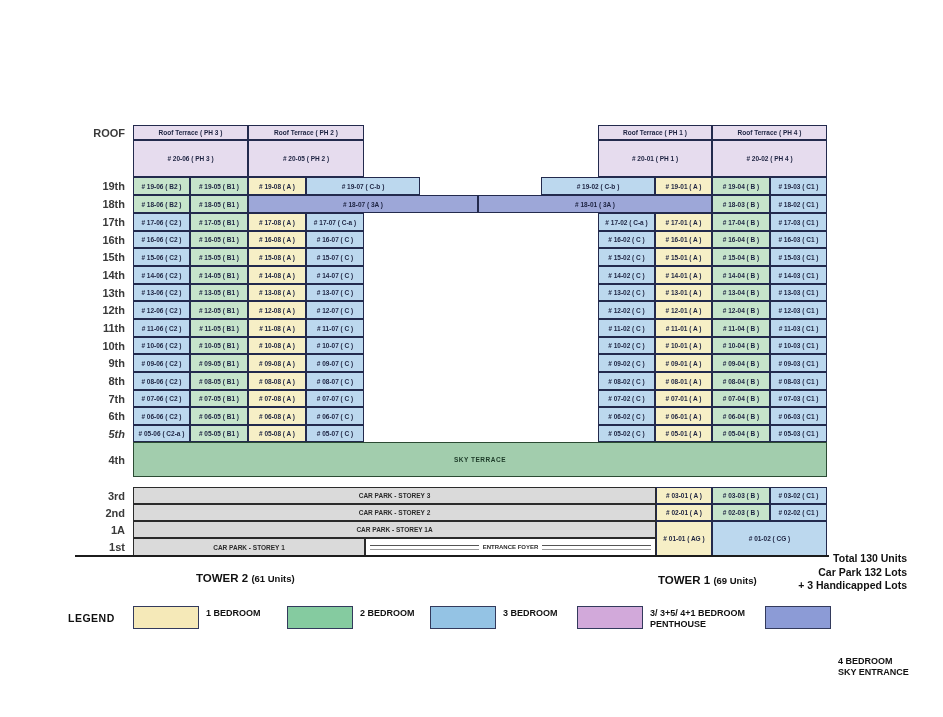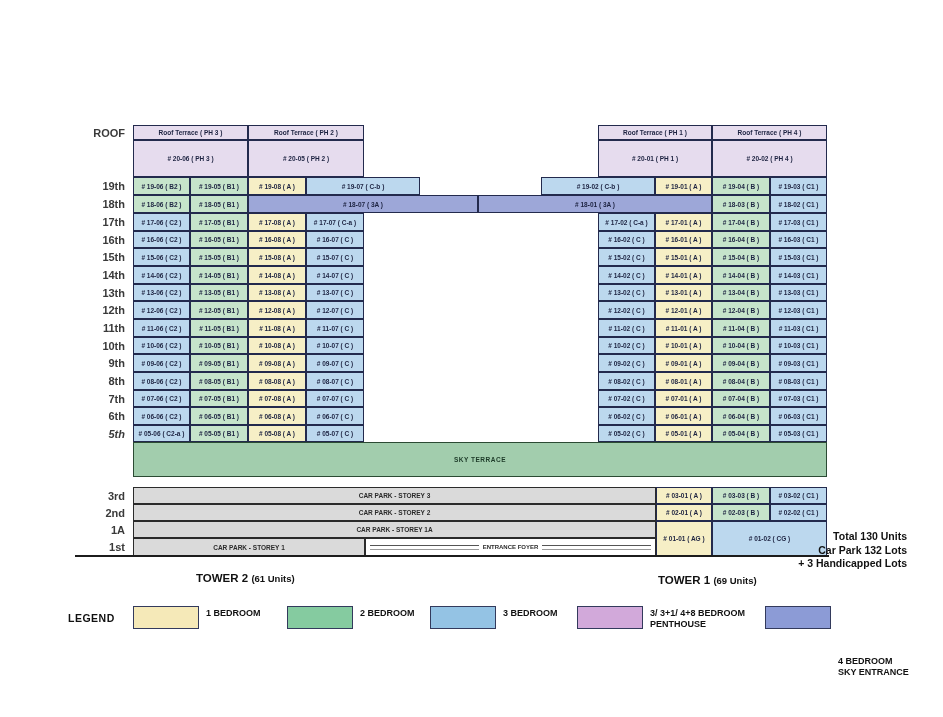--- a/index.html
+++ b/index.html
@@ -20,21 +20,21 @@
   .cell.carpark{ background:#dadada; border:1px solid #2b2b2b; color:#2b2b2b; }
   .cell.terrace{ background:#a2cdad; border:1px solid #2b4a33; color:#1d3a28; letter-spacing:.5px;}
   .cell.foyer{ background:#ffffff; border:1px solid #2b2b2b; color:#2b2b2b; gap:4px; padding:0 4px;}
   .fline{ flex:1; height:3px; border-top:1px solid #555; border-bottom:1px solid #999;}
   .ftext{ font-size:6px; font-weight:700;}
   #ground-line{ position:absolute; left:75px; top:555px; width:754px; height:2px; background:#1c1c1c;}
   .tower-label{ position:absolute; font-weight:700; color:#111; font-size:11.5px;}
   .tower-label .units{ font-size:9.5px; }
   #tower2-label{ left:196px; top:572px; }
   #tower1-label{ left:658px; top:574px; }
-  #totals{ position:absolute; right:36px; top:530px; text-align:right; font-weight:700; color:#111; font-size:10.5px; line-height:13.5px;}
+  #totals{ position:absolute; right:36px; top:552px; text-align:right; font-weight:700; color:#111; font-size:10.5px; line-height:13.5px;}
   #legend{ position:absolute; left:0; top:600px; width:943px; height:50px;}
   #legend-title{ position:absolute; left:68px; top:12px; font-weight:700; font-size:10.5px; color:#111; letter-spacing:.5px;}
   .swatch{ position:absolute; top:6px; width:66px; height:23px; box-sizing:border-box; border:1.5px solid #333a5c;}
   .legend-label{ position:absolute; top:8px; font-weight:700; font-size:9px; color:#111; line-height:10.5px; white-space:nowrap;}
 </style>
 </head>
 <body>
 
 <div id="stack">
     <div class="floor-label" style="top: 125px; height: 15px;">ROOF</div>
@@ -172,20 +172,21 @@
     <div class="cell unit" style="left: 770px; top: 407px; width: 57px; height: 18px; background: rgb(188, 216, 238);"># 06-03 ( C1 )</div>
     <div class="floor-label" style="top: 425px; height: 17px; font-style: italic;">5th</div>
     <div class="cell unit" style="left: 133px; top: 425px; width: 57px; height: 17px; background: rgb(188, 216, 238);"># 05-06 ( C2-a )</div>
     <div class="cell unit" style="left: 190px; top: 425px; width: 58px; height: 17px; background: rgb(198, 228, 203);"># 05-05 ( B1 )</div>
     <div class="cell unit" style="left: 248px; top: 425px; width: 58px; height: 17px; background: rgb(246, 239, 198);"># 05-08 ( A )</div>
     <div class="cell unit" style="left: 306px; top: 425px; width: 58px; height: 17px; background: rgb(188, 216, 238);"># 05-07 ( C )</div>
     <div class="cell unit" style="left: 598px; top: 425px; width: 57px; height: 17px; background: rgb(188, 216, 238);"># 05-02 ( C )</div>
     <div class="cell unit" style="left: 655px; top: 425px; width: 57px; height: 17px; background: rgb(246, 239, 198);"># 05-01 ( A )</div>
     <div class="cell unit" style="left: 712px; top: 425px; width: 58px; height: 17px; background: rgb(198, 228, 203);"># 05-04 ( B )</div>
     <div class="cell unit" style="left: 770px; top: 425px; width: 57px; height: 17px; background: rgb(188, 216, 238);"># 05-03 ( C1 )</div>
+    <div class="floor-label" style="top: 442px; height: 35px;">4th</div>
     <div class="cell terrace" style="left: 133px; top: 442px; width: 694px; height: 35px;">SKY TERRACE</div>
     <div class="floor-label" style="top: 487px; height: 17px;">3rd</div>
     <div class="cell carpark" style="left: 133px; top: 487px; width: 523px; height: 17px;">CAR PARK - STOREY 3</div>
     <div class="cell unit" style="left: 656px; top: 487px; width: 56px; height: 17px; background: rgb(246, 239, 198);"># 03-01 ( A )</div>
     <div class="cell unit" style="left: 712px; top: 487px; width: 58px; height: 17px; background: rgb(198, 228, 203);"># 03-03 ( B )</div>
     <div class="cell unit" style="left: 770px; top: 487px; width: 57px; height: 17px; background: rgb(188, 216, 238);"># 03-02 ( C1 )</div>
     <div class="floor-label" style="top: 504px; height: 17px;">2nd</div>
     <div class="cell carpark" style="left: 133px; top: 504px; width: 523px; height: 17px;">CAR PARK - STOREY 2</div>
     <div class="cell unit" style="left: 656px; top: 504px; width: 56px; height: 17px; background: rgb(246, 239, 198);"># 02-01 ( A )</div>
     <div class="cell unit" style="left: 712px; top: 504px; width: 58px; height: 17px; background: rgb(198, 228, 203);"># 02-03 ( B )</div>
@@ -229,21 +230,21 @@
     <div class="swatch" style="left: 287px; background: rgb(133, 203, 160);"></div>
     <div class="legend-label" style="left: 360px;">
       <div>2 BEDROOM</div>
     </div>
     <div class="swatch" style="left: 430px; background: rgb(148, 195, 228);"></div>
     <div class="legend-label" style="left: 503px;">
       <div>3 BEDROOM</div>
     </div>
     <div class="swatch" style="left: 577px; background: rgb(210, 169, 218);"></div>
     <div class="legend-label" style="left: 650px;">
-      <div>3/ 3+1/ 4+8 BEDROOM</div>
+      <div>3/ 3+5/ 4+1 BEDROOM</div>
       <div>PENTHOUSE</div>
     </div>
     <div class="swatch" style="left: 765px; background: rgb(140, 155, 214);"></div>
     <div class="legend-label" style="left: 838px; margin-top: 48px;">
       <div>4 BEDROOM</div>
       <div>SKY ENTRANCE</div>
     </div>
   </div>
 
 </body></html>

